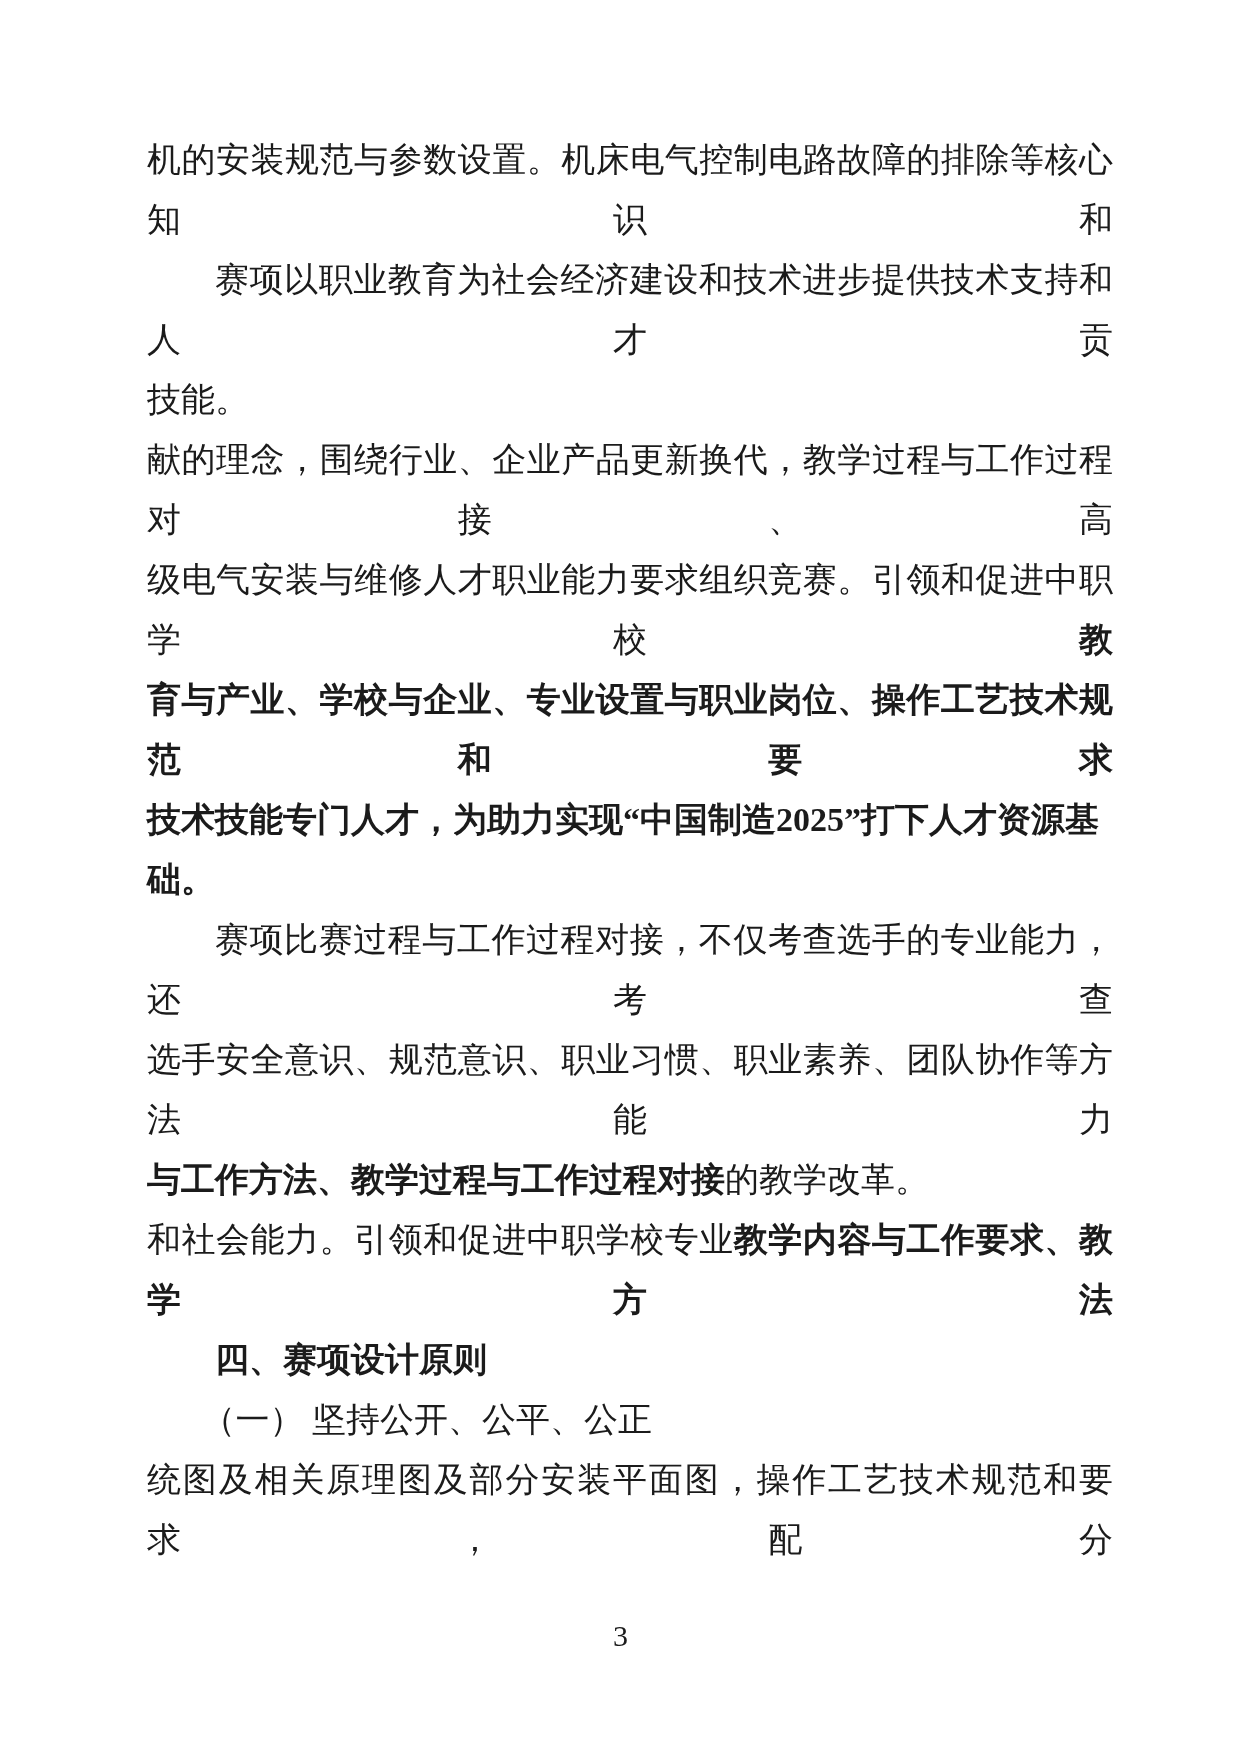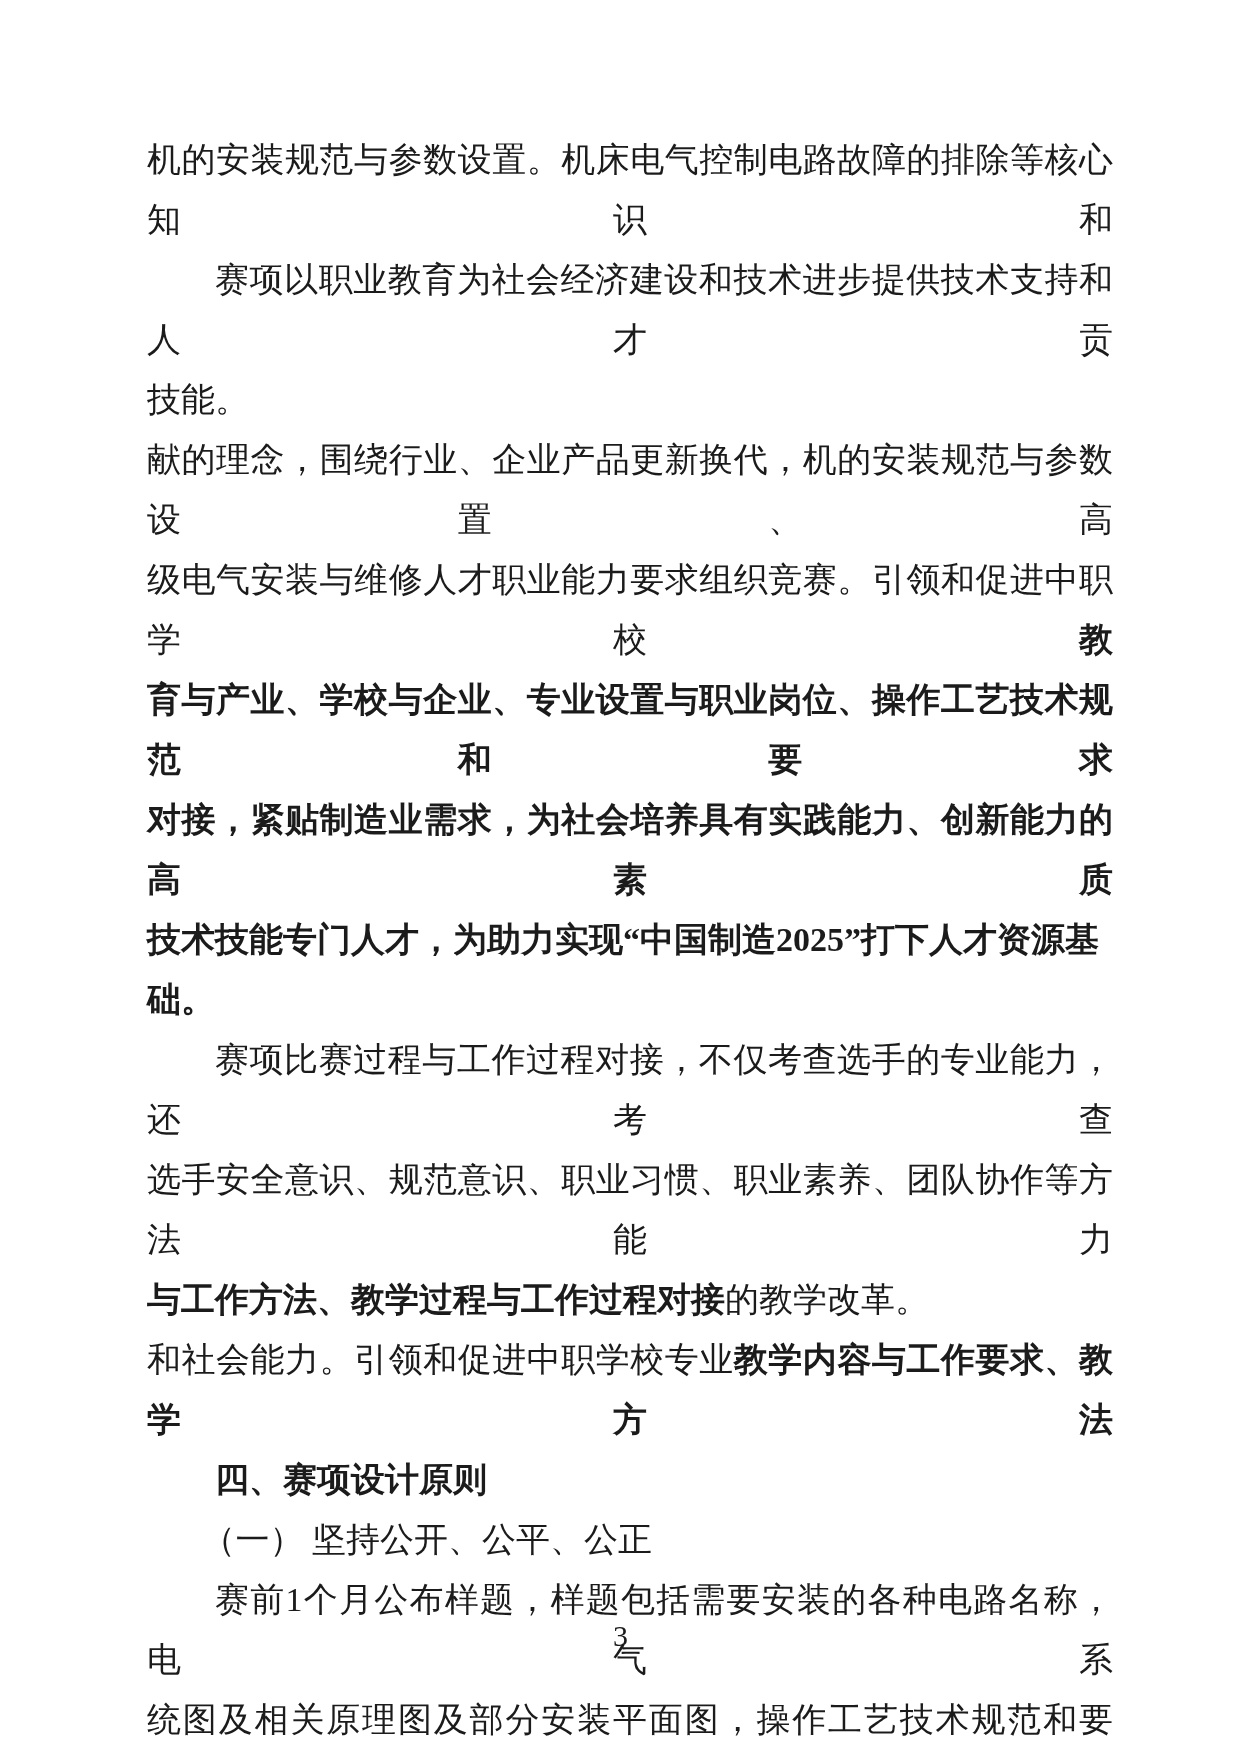--- a/index.html
+++ b/index.html
@@ -47,30 +47,28 @@
   }
 </style>
 </head>
 <body>
 
 <div id="sheet">
   <div class="text-block">
       <div class="line full"><span>机的安装规范与参数设置。机床电气控制电路故障的排除等核心知识和</span></div>
       <div class="line full" style="text-indent: 2em;"><span>赛项以职业教育为社会经济建设和技术进步提供技术支持和人才贡</span></div>
       <div class="line"><span>技能。</span></div>
-      <div class="line full"><span>献的理念，围绕行业、企业产品更新换代，机的安装规范与参数设置、高</span></div>
+      <div class="line full"><span>献的理念，围绕行业、企业产品更新换代，教学过程与工作过程对接、高</span></div>
       <div class="line full"><span>级电气安装与维修人才职业能力要求组织竞赛。引领和促进中职学校</span><span class="b">教</span></div>
       <div class="line full"><span class="b">育与产业、学校与企业、专业设置与职业岗位、操作工艺技术规范和要求</span></div>
-      <div class="line full"><span class="b">对接，紧贴制造业需求，为社会培养具有实践能力、创新能力的高素质</span></div>
       <div class="line"><span class="b">技术技能专门人才，为助力实现“中国制造2025”打下人才资源基础。</span></div>
       <div class="line full" style="text-indent: 2em;"><span>赛项比赛过程与工作过程对接，不仅考查选手的专业能力，还考查</span></div>
       <div class="line full"><span>选手安全意识、规范意识、职业习惯、职业素养、团队协作等方法能力</span></div>
       <div class="line"><span class="b">与工作方法、教学过程与工作过程对接</span><span>的教学改革。</span></div>
       <div class="line full"><span>和社会能力。引领和促进中职学校专业</span><span class="b">教学内容与工作要求、教学方法</span></div>
       <div class="line" style="text-indent: 2em;"><span class="b">四、赛项设计原则</span></div>
       <div class="line" style="text-indent: 1.6em;"><span>（一） 坚持公开、公平、公正</span></div>
-      <div class="line full" style="text-indent: 2em;"><span>赛前1个月公布样题，样题包括需要安装的各种电路名称，电气系</span></div>
       <div class="line full"><span>统图及相关原理图及部分安装平面图，操作工艺技术规范和要求，配分</span></div>
     </div>
   <div class="page-number-wrap">
     <span>3</span>
   </div>
 </div>
 
 </body></html>

